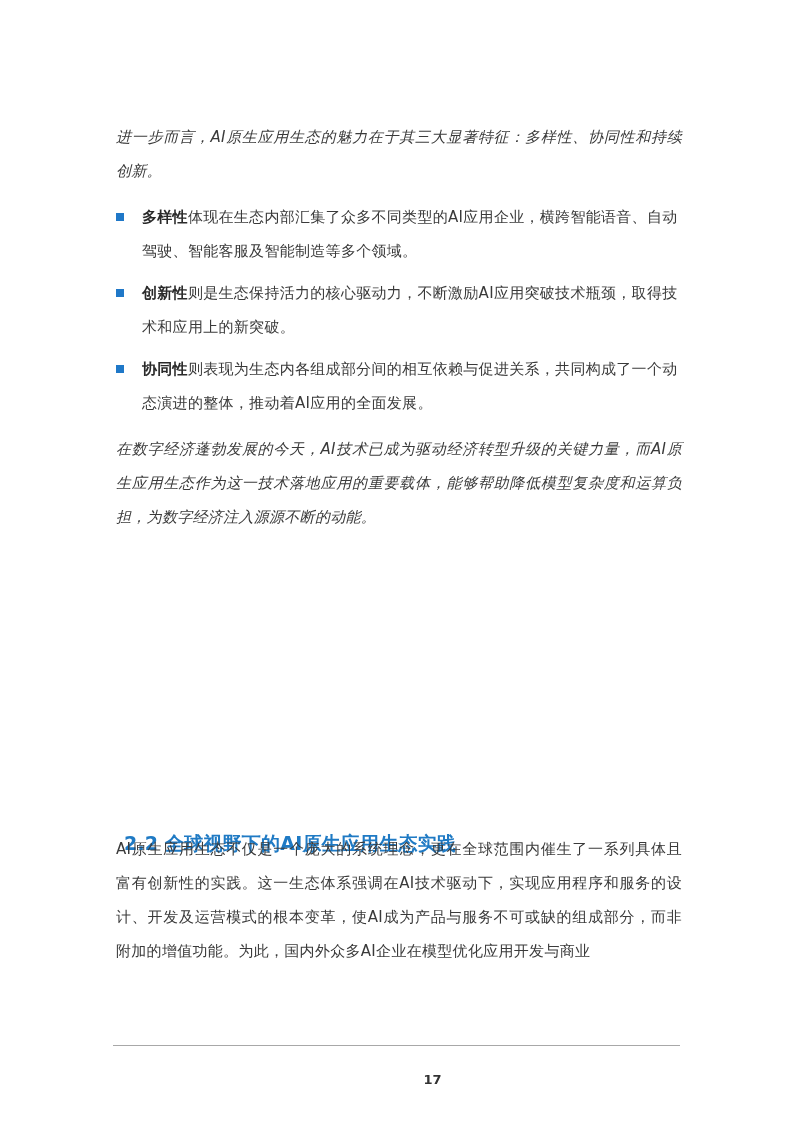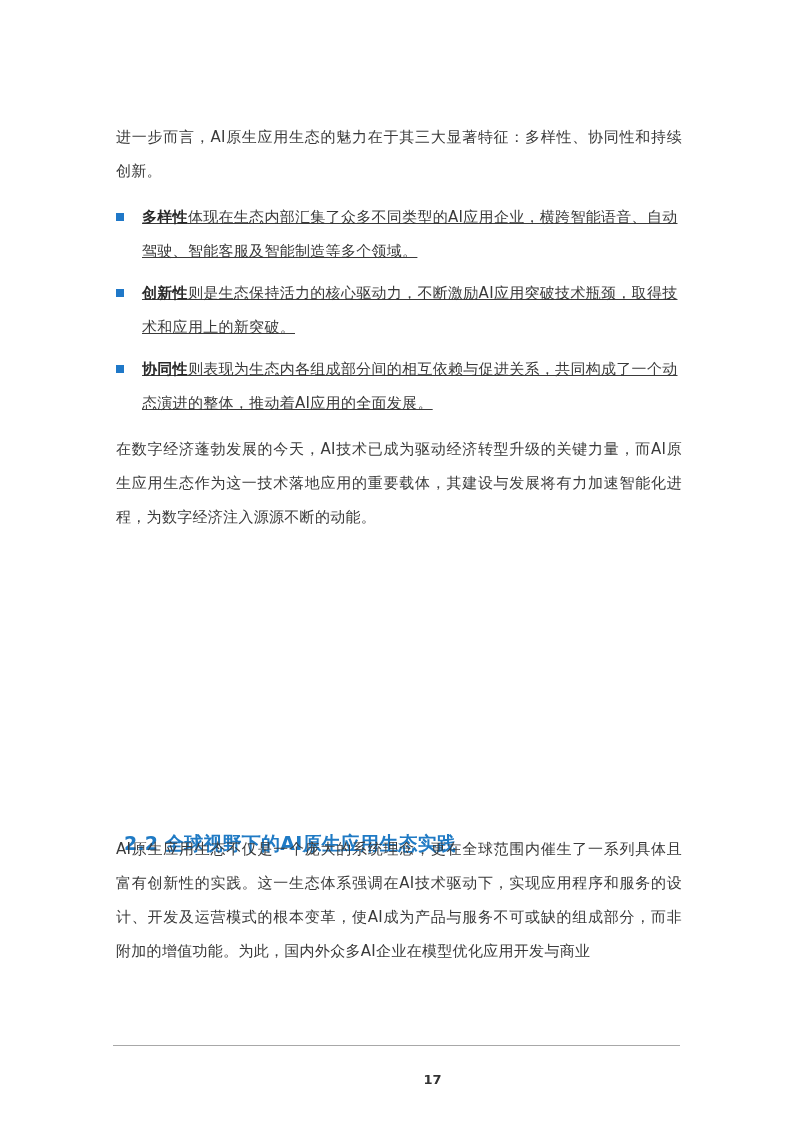--- a/index.html
+++ b/index.html
@@ -1,21 +1,21 @@
 <!DOCTYPE html>
 <html><head>
   <meta charset="utf-8">
   <style>
     html, body { margin: 0; padding: 0; background: #ffffff; }
     body { width: 793px; height: 1122px; position: relative; overflow: hidden;
       font-family: "DejaVu Sans", "Liberation Sans", sans-serif; color: #3a3a3a; }
     .page { position: absolute; left: 116px; top: 120px; width: 566px; }
     p { margin: 0; font-size: 15px; line-height: 34px; letter-spacing: 0.3px; text-align: justify; }
-    .para { margin-bottom: 12px; }
-    .bullets { list-style: none; margin: 0 0 12px 0; padding: 0; text-decoration: underline; }
+    .para { margin-bottom: 12px; font-style: italic; }
+    .bullets { list-style: none; margin: 0 0 12px 0; padding: 0; }
     .bullets li { position: relative; padding-left: 26px; margin-bottom: 8px; font-size: 15px; line-height: 34px; letter-spacing: 0.3px; }
     .bullet-mark { position: absolute; left: 0; top: 13px; width: 8px; height: 8px; background: #1f78c8; }
     .bullets b { color: #2a2a2a; font-weight: bold; }
     h2 { margin: 8px; position: absolute; left: 116px; top: 823px; font-size: 19px; font-weight: bold; color: #1f7ac4; letter-spacing: 0.2px; }
     .section2 { position: absolute; left: 116px; top: 832px; width: 566px; }
     .footer-rule { position: absolute; left: 113px; top: 1045px; width: 567px; height: 1px; background: #a8a8a8; }
     .page-num { position: absolute; left: 0; width: 793px; top: 1072px; text-align: center; font-size: 13px; font-weight: bold; color: #333; padding-left: 36px; }
   </style>
 </head>
 <body>
@@ -29,21 +29,21 @@
     </li>
     <li>
       <span class="bullet-mark"></span>
       <b>创新性</b><span>则是生态保持活力的核心驱动力，不断激励AI应用突破技术瓶颈，取得技术和应用上的新突破。</span>
     </li>
     <li>
       <span class="bullet-mark"></span>
       <b>协同性</b><span>则表现为生态内各组成部分间的相互依赖与促进关系，共同构成了一个动态演进的整体，推动着AI应用的全面发展。</span>
     </li>
   </ul>
-  <p class="para">在数字经济蓬勃发展的今天，AI技术已成为驱动经济转型升级的关键力量，而AI原生应用生态作为这一技术落地应用的重要载体，其建设与发展将有力加速智能化进程，为数字经济注入源源不断的动能。</p>
+  <p class="para">在数字经济蓬勃发展的今天，AI技术已成为驱动经济转型升级的关键力量，而AI原生应用生态作为这一技术落地应用的重要载体，能够帮助降低模型复杂度和运算负担，为数字经济注入源源不断的动能。</p>
 </div>
 
 <h2>2.2 全球视野下的AI原生应用生态实践</h2>
 <div class="section2">
   <p>AI原生应用生态不仅是一个庞大的系统理念，更在全球范围内催生了一系列具体且富有创新性的实践。这一生态体系强调在AI技术驱动下，实现应用程序和服务的设计、开发及运营模式的根本变革，使AI成为产品与服务不可或缺的组成部分，而非附加的增值功能。为此，国内外众多AI企业在模型优化应用开发与商业</p>
 </div>
 
 <div class="footer-rule"></div>
 <div class="page-num">17</div>
 

